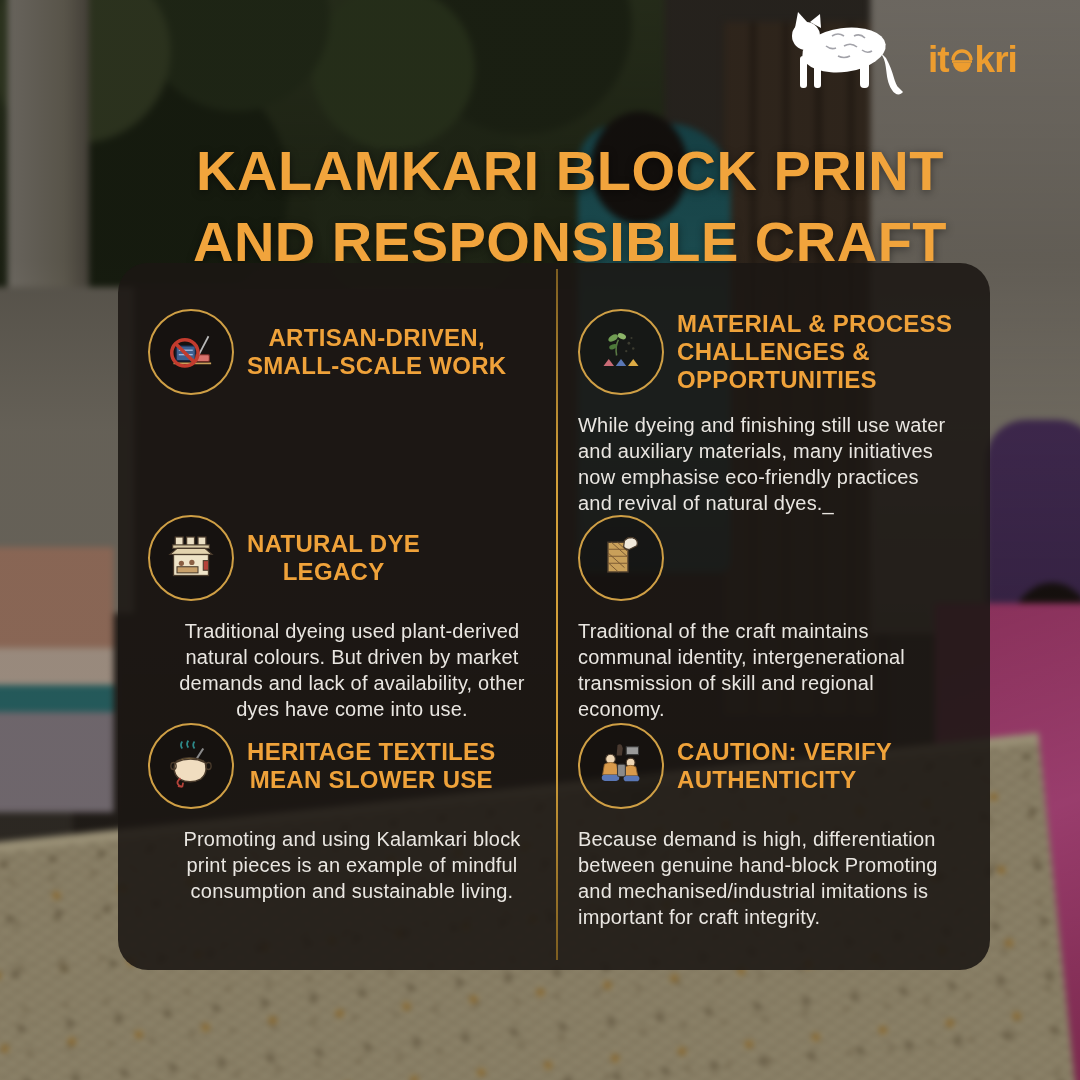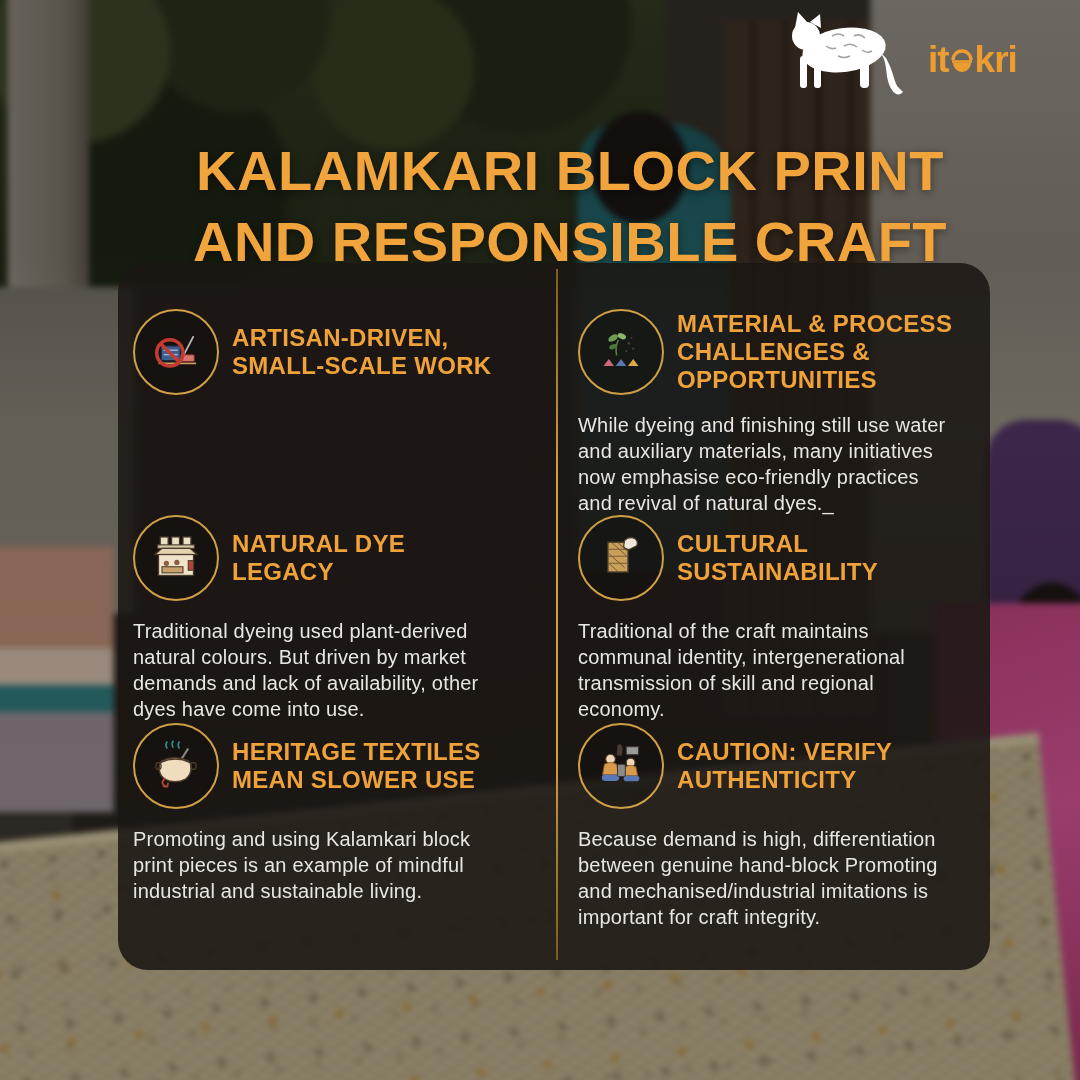--- a/index.html
+++ b/index.html
@@ -62,21 +62,21 @@
          color:#F1A43C;font-weight:800;font-size:56px;line-height:1.26;
          letter-spacing:.5px;white-space:pre-line;
          text-shadow:0 2px 8px rgba(0,0,0,.45);margin-top:40px;}
 
   
   .panel{position:absolute;left:118px;top:263px;width:872px;height:707px;
          border-radius:30px;background:rgba(27,23,19,.88);}
   .divider{position:absolute;left:438px;top:6px;bottom:10px;width:2px;
          background:linear-gradient(180deg,#7c5d20,#d3a03a 30%,#d3a03a 70%,#7c5d20);}
   .section{position:absolute;width:408px;}
-  .sec-l{left:15px;} .sec-r{left:460px;}
+  .sec-l{left:30px;text-align:center;} .sec-r{left:460px;}
   .row1{top:46px;} .row2{top:252px;} .row3{top:460px;}
   .sec-head{display:flex;align-items:center;gap:13px;}
   .icon-circle{flex:0 0 auto;width:82px;height:82px;border:2px solid #cf9f45;border-radius:50%;
          display:flex;align-items:center;justify-content:center;background:rgba(0,0,0,.18);}
   .sec-title{color:#EFA23A;font-weight:800;font-size:24px;line-height:1.16;
          letter-spacing:.3px;white-space:pre-line;}
   .sec-body{margin-top:17px;color:#E9E6E1;font-size:20px;line-height:1.3;
          letter-spacing:.2px;white-space:pre-line;}
 </style>
 </head>
@@ -213,22 +213,20 @@
       <div class="sec-head">
         <div class="icon-circle">
           <svg width="56" height="56" viewBox="0 0 64 64">
             <rect x="17" y="14" width="23" height="34" fill="#c9a05a" stroke="#4a3b2c" stroke-width="1.6"></rect>
             <path d="M17,22 h23 M17,30 h23 M17,38 h23" stroke="#7a5a33" stroke-width="1.1"></path>
             <path d="M21,14 l19,17 M17,26 l19,17 M28,14 l12,11 M17,37 l12,11" stroke="#7a5a33" stroke-width="1.1"></path>
             <path d="M36,12 q6,-6 12,-2 q4,3 2,8 l-8,4 q-5,1 -7,-3 z" fill="#f0e8da" stroke="#4a3b2c" stroke-width="1.4"></path>
             <path d="M38,10 q3,-2 6,-1 M42,9 q3,-1 5,1" stroke="#4a3b2c" stroke-width="1" fill="none"></path>
           </svg>
         </div>
-        <div class="sec-title">CULTURAL
-SUSTAINABILITY</div>
       </div>
       <div class="sec-body">Traditional of the craft maintains
 communal identity, intergenerational
 transmission of skill and regional
 economy.</div>
     </div>
 
     <div class="section sec-l row3">
       <div class="sec-head">
         <div class="icon-circle">
@@ -240,21 +238,21 @@
             <ellipse cx="12" cy="32" rx="3" ry="4" fill="none" stroke="#4a3b2c" stroke-width="1.6"></ellipse>
             <ellipse cx="52" cy="32" rx="3" ry="4" fill="none" stroke="#4a3b2c" stroke-width="1.6"></ellipse>
             <path d="M20,46 q-8,6 2,10 M22,56 l-5,-1 M22,56 l1,-5" stroke="#b5433a" stroke-width="2" fill="none"></path>
           </svg>
         </div>
         <div class="sec-title">HERITAGE TEXTILES
 MEAN SLOWER USE</div>
       </div>
       <div class="sec-body">Promoting and using Kalamkari block
 print pieces is an example of mindful
-industrial and sustainable living.</div>
+consumption and sustainable living.</div>
     </div>
 
     <div class="section sec-r row3">
       <div class="sec-head">
         <div class="icon-circle">
           <svg width="56" height="56" viewBox="0 0 64 64">
             <rect x="38" y="10" width="14" height="9" fill="#9a9a9a" stroke="#3a3a3a" stroke-width="1.2"></rect>
             <path d="M28,8 q5,-3 6,4 l-1,8 h-6 z" fill="#4a3a30"></path>
             <circle cx="20" cy="24" r="5.5" fill="#efd7b5" stroke="#4a3b2c" stroke-width="1.2"></circle>
             <path d="M13,30 q7,-4 14,0 l2,12 h-18 z" fill="#d99a4a" stroke="#8a5f2c" stroke-width="1"></path>

